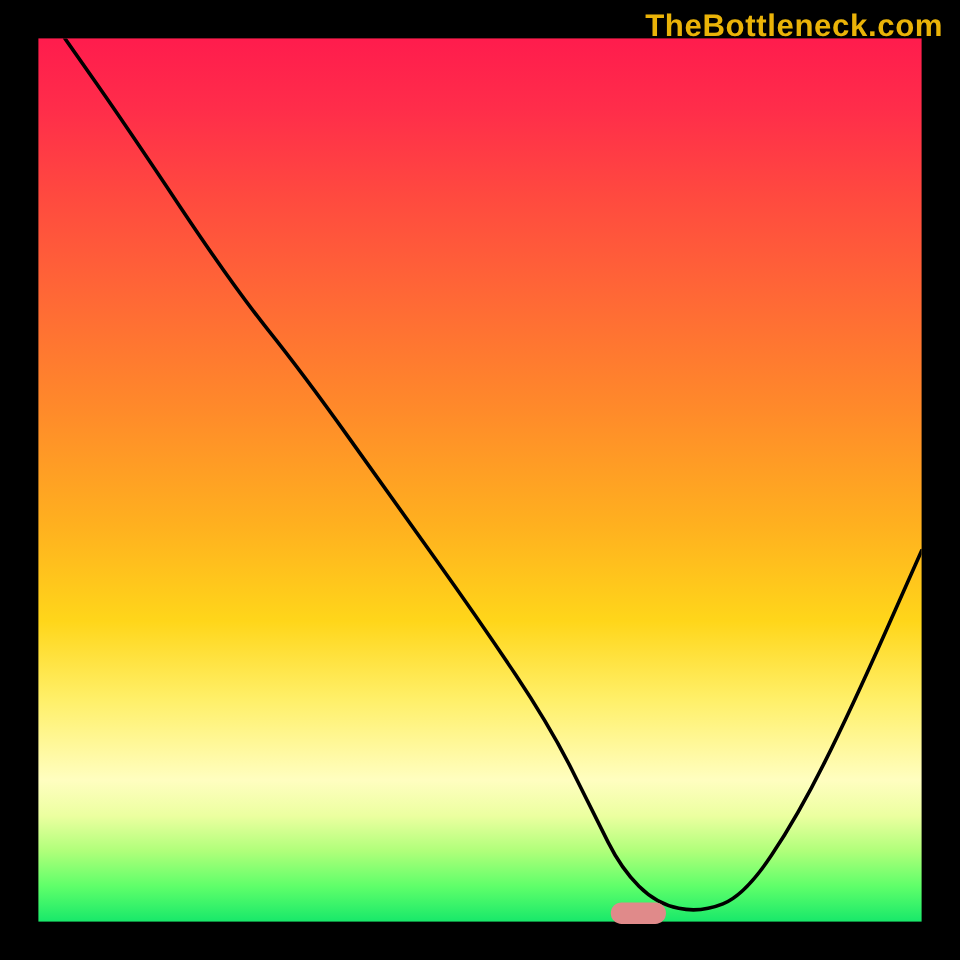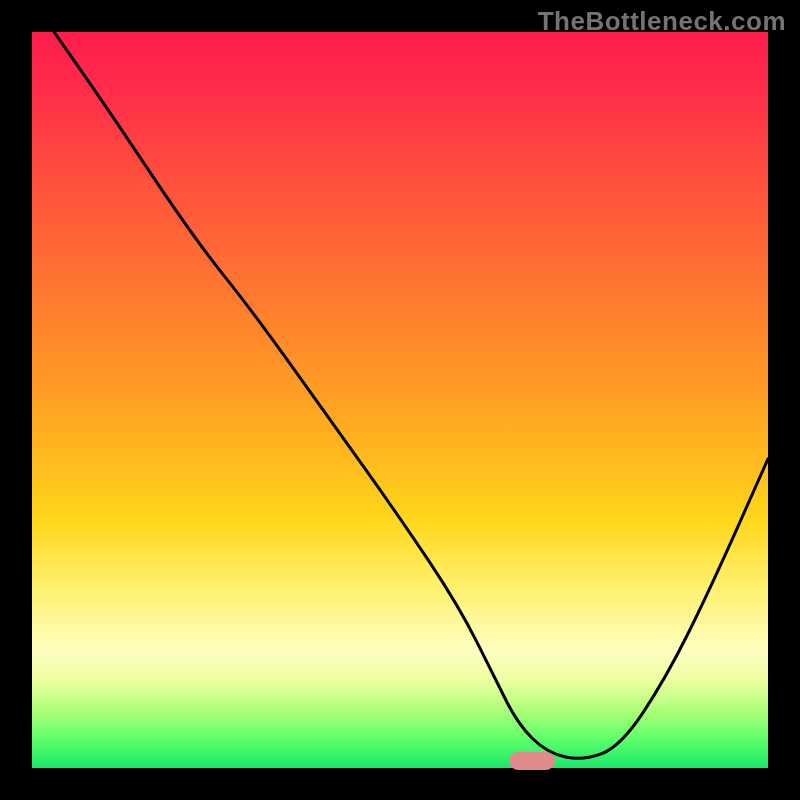--- a/index.html
+++ b/index.html
@@ -18,21 +18,21 @@
     height: 800px;
     background: #000;
   }
   .watermark {
     position: absolute;
     top: 6px;
     right: 14px;
     font-family: Arial, Helvetica, sans-serif;
     font-size: 26px;
     font-weight: 600;
-    color: #737373;
+    color: #eab308;
     letter-spacing: 0.5px;
   }
   .plot {
     position: absolute;
     left: 32px;
     top: 32px;
     width: 736px;
     height: 736px;
     
     background: linear-gradient(

